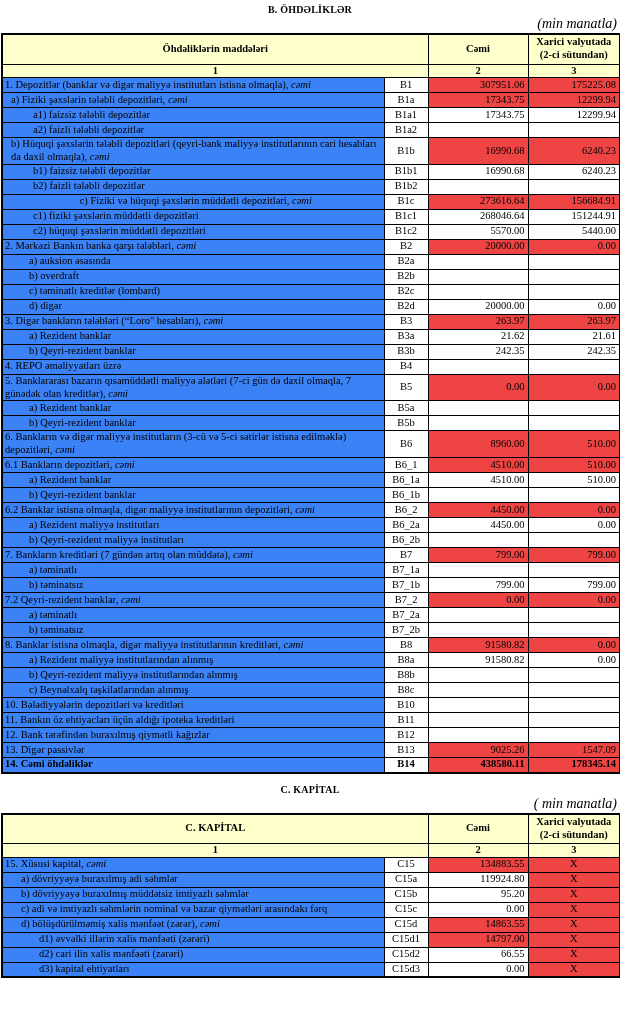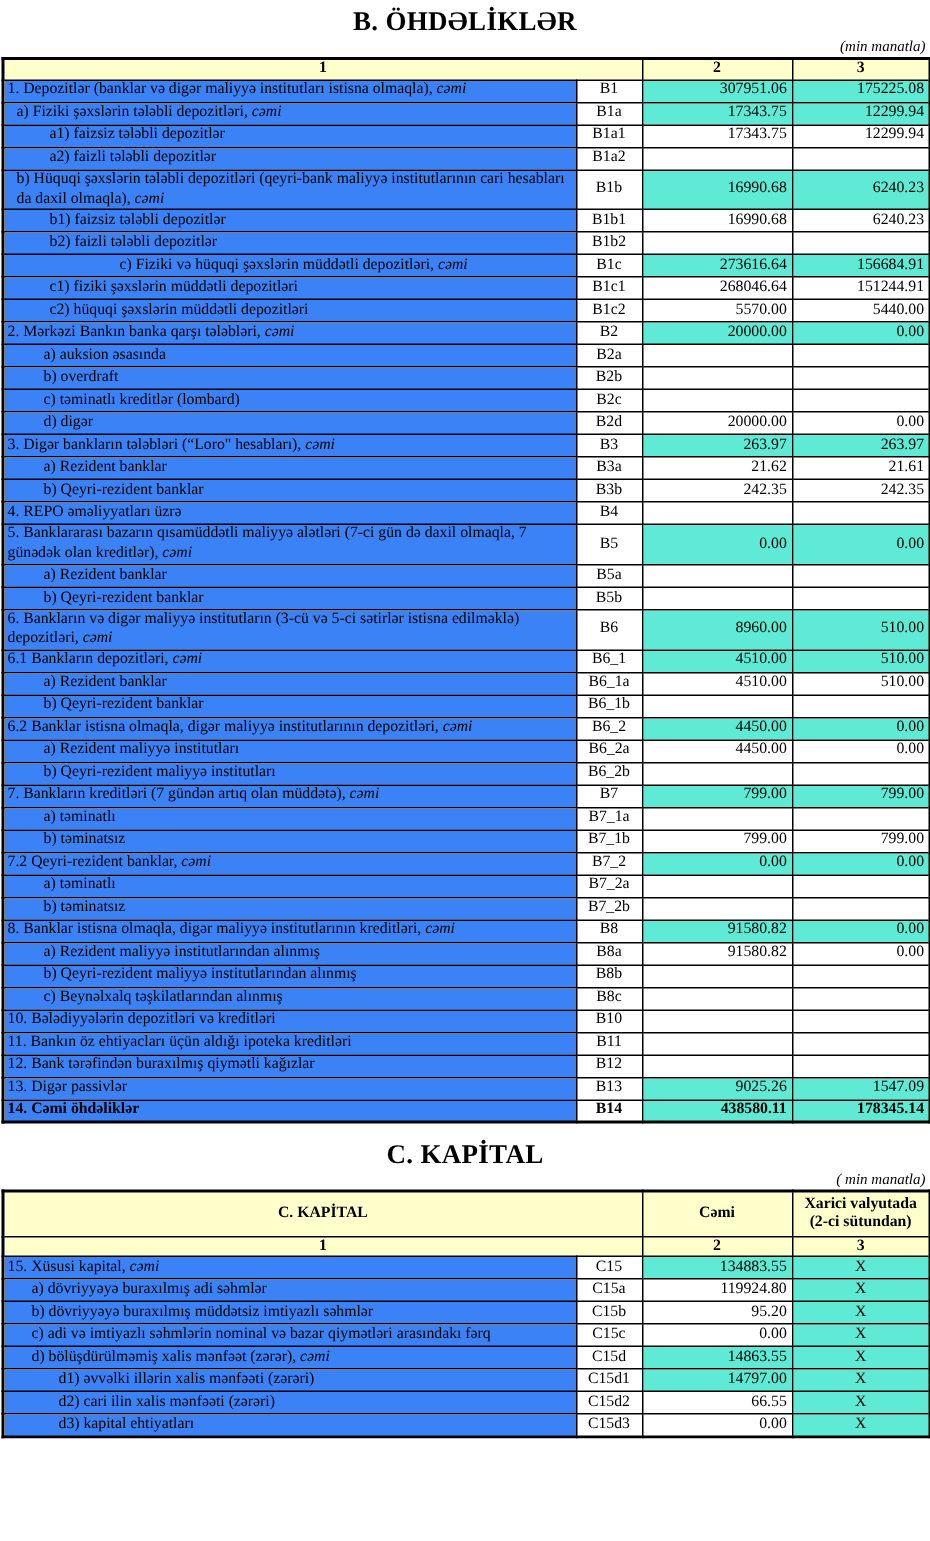--- a/index.html
+++ b/index.html
@@ -1,49 +1,54 @@
 <!DOCTYPE html>
 <html><head>
 <meta charset="utf-8">
 <style>
   html,body{margin:0;padding:0;background:#fff;color:#000;}
   body{width:620px;font-family:"Liberation Serif",serif;}
-  .title{text-align:center;font-weight:bold;font-size:18px;margin:4px 0 0 0;letter-spacing:.2px;}
-  .unit{text-align:right;font-style:italic;font-size:10px;margin:1px 3px 1px 0;}
+  .title{text-align:center;font-weight:bold;font-size:10px;margin:4px 0 0 0;letter-spacing:.2px;}
+  .unit{text-align:right;font-style:italic;font-size:14px;margin:1px 3px 1px 0;}
   table{border-collapse:collapse;table-layout:fixed;width:618px;margin:0 1px;border:2px solid #000;}
   td,th{border:1px solid #000;font-size:10.5px;line-height:1.22;padding:0 3px;vertical-align:middle;overflow:hidden;}
   th{font-weight:bold;}
   .hdr{background:#FFFFCC;text-align:center;}
   .hdr-main{height:30px;font-size:11px;}
   .hdr-num{height:13px;font-size:11px;}
   tr.r{height:15px;}
   td.lbl{background:#3b82f6;text-align:left;}
   td.code{background:#fff;text-align:center;}
   td.num{text-align:right;}
   td.ctr{text-align:center;}
-  .fill-y{background:#5eead4;}
+  .fill-y{background:#ef4444;}
   .fill-w{background:#fff;}
   .it{font-style:italic;}
   tr.bold td{font-weight:bold;}
   .sp{height:6px;}
 </style>
 </head>
 <body>
 
 <div class="title">B. ÖHDƏLİKLƏR</div>
 <div class="unit">(min manatla)</div>
 
 <table>
   <colgroup>
       <col style="width:382px">
       <col style="width:44px">
       <col style="width:100px">
       <col style="width:92px">
     </colgroup>
   <thead>
+    <tr class="hdr-main">
+      <th class="hdr" colspan="2">Öhdəliklərin maddələri</th>
+      <th class="hdr">Cəmi</th>
+      <th class="hdr">Xarici valyutada (2-ci sütundan)</th>
+    </tr>
     <tr class="hdr-num">
       <th class="hdr" colspan="2">1</th>
       <th class="hdr">2</th>
       <th class="hdr">3</th>
     </tr>
   </thead>
   <tbody>
       <tr class="r">
         <td class="lbl" style="padding-left: 2px;"><span>1. Depozitlər (banklar və digər maliyyə institutları istisna olmaqla), </span><span class="it">cəmi</span></td>
         <td class="code">B1</td>

